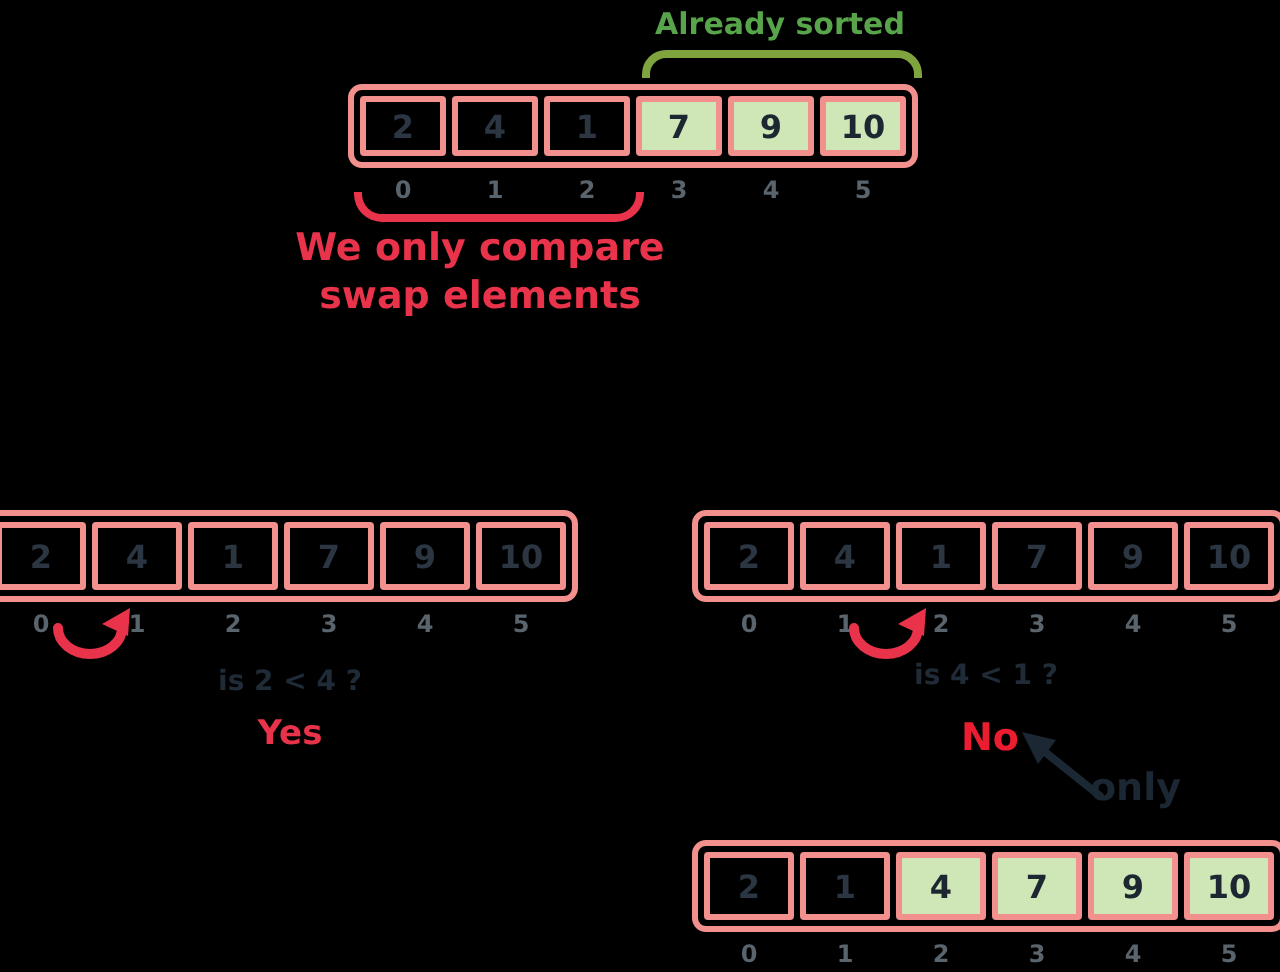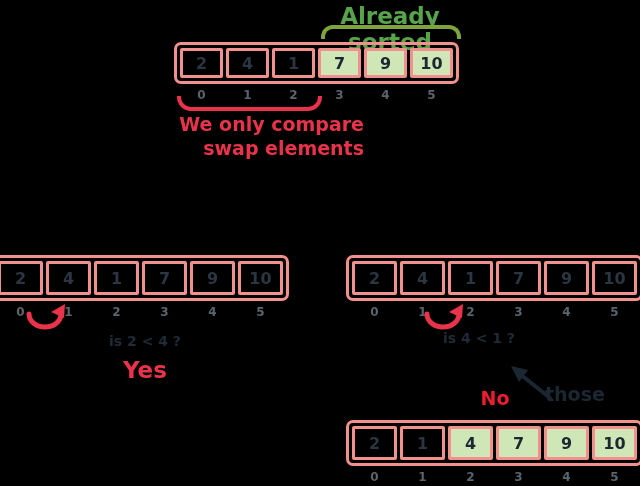--- a/index.html
+++ b/index.html
@@ -26,24 +26,24 @@
   .array.regular .idx{width:45px;}
 
   
   .brace-top{border-top:4px solid var(--green_brace);border-left:4px solid var(--green_brace);
              border-right:4px solid var(--green_brace);border-radius:12px 12px 0 0;height:10px;}
   .brace-bottom{border-bottom:4px solid var(--red);border-left:4px solid var(--red);
              border-right:4px solid var(--red);border-radius:0 0 14px 14px;height:11px;}
 
   
   .t-center{text-align:center;}
-  .already{color:var(--green_text);font-weight:bold;font-size:23px;text-align:center;}
+  .already{color:var(--green_text);font-weight:bold;font-size:15px;text-align:center;}
   .note{color:var(--red);font-weight:bold;font-size:19px;line-height:24px;}
   .question{color:var(--dark);font-weight:bold;font-size:14px;}
-  .yes{color:var(--red);font-weight:bold;font-size:23px;}
+  .yes{color:var(--red);font-weight:bold;font-size:17px;}
   .no{color:var(--red_bright);font-weight:bold;font-size:19px;}
   .swap{color:var(--swap);font-weight:bold;font-size:19px;}
 </style>
 </head>
 <body>
 
 <div id="stage">
 
   <div class="abs t-center already" style="left:310px;top:3px;width:160px;">Already sorted</div>
 
@@ -63,21 +63,21 @@
         <div class="idx">1</div>
         <div class="idx">2</div>
         <div class="idx">3</div>
         <div class="idx">4</div>
         <div class="idx">5</div>
       </div>
     </div>
 
   <div class="abs brace-bottom" style="left:177px;top:96px;width:137px;"></div>
 
-  <div class="abs t-center note" style="left:164px;top:112px;width:200px;text-align:right;">
+  <div class="abs t-center note" style="left:140px;top:112px;width:200px;">
     <div>We only compare</div>
     <div>swap elements</div>
   </div>
 
   <div class="array regular" style="left:-8px;top:255px;">
       <div class="abox">
         <div class="cell">2</div>
         <div class="cell">4</div>
         <div class="cell">1</div>
         <div class="cell">7</div>
@@ -120,30 +120,30 @@
         <div class="idx">4</div>
         <div class="idx">5</div>
       </div>
     </div>
 
   <svg class="abs" style="left:420px;top:304px;" width="50" height="34" viewBox="0 0 50 34">
     <path d="M7,10 A16,13 0 0 0 39,10" stroke="#e8334a" stroke-width="5" fill="none" stroke-linecap="round"></path>
     <polygon points="43,0 29,8 42,14" fill="#e8334a"></polygon>
   </svg>
 
-  <div class="abs t-center question" style="left:379px;top:330px;width:200px;">is 4 &lt; 1 ?</div>
+  <div class="abs t-center question" style="left:393px;top:330px;width:200px;">is 4 &lt; 1 ?</div>
 
-  <div class="abs t-center no" style="left:395px;top:358px;width:200px;margin-top:29px;">No</div>
+  <div class="abs t-center no" style="left:395px;top:358px;width:200px;">No</div>
 
   <svg class="abs" style="left:502px;top:360px;" width="60" height="45" viewBox="0 0 60 45">
     <path d="M48,38 L18,14" stroke="#1b2733" stroke-width="4" fill="none" stroke-linecap="round"></path>
     <polygon points="9,6 26,10 17,22" fill="#1b2733"></polygon>
   </svg>
 
-  <div class="abs swap" style="left:545px;top:383px;">those</div>
+  <div class="abs swap" style="left:545px;top:383px;">only</div>
 
   <div class="array regular" style="left:346px;top:420px;">
       <div class="abox">
         <div class="cell">2</div>
         <div class="cell">1</div>
         <div class="cell sorted">4</div>
         <div class="cell sorted">7</div>
         <div class="cell sorted">9</div>
         <div class="cell sorted">10</div>
       </div>

